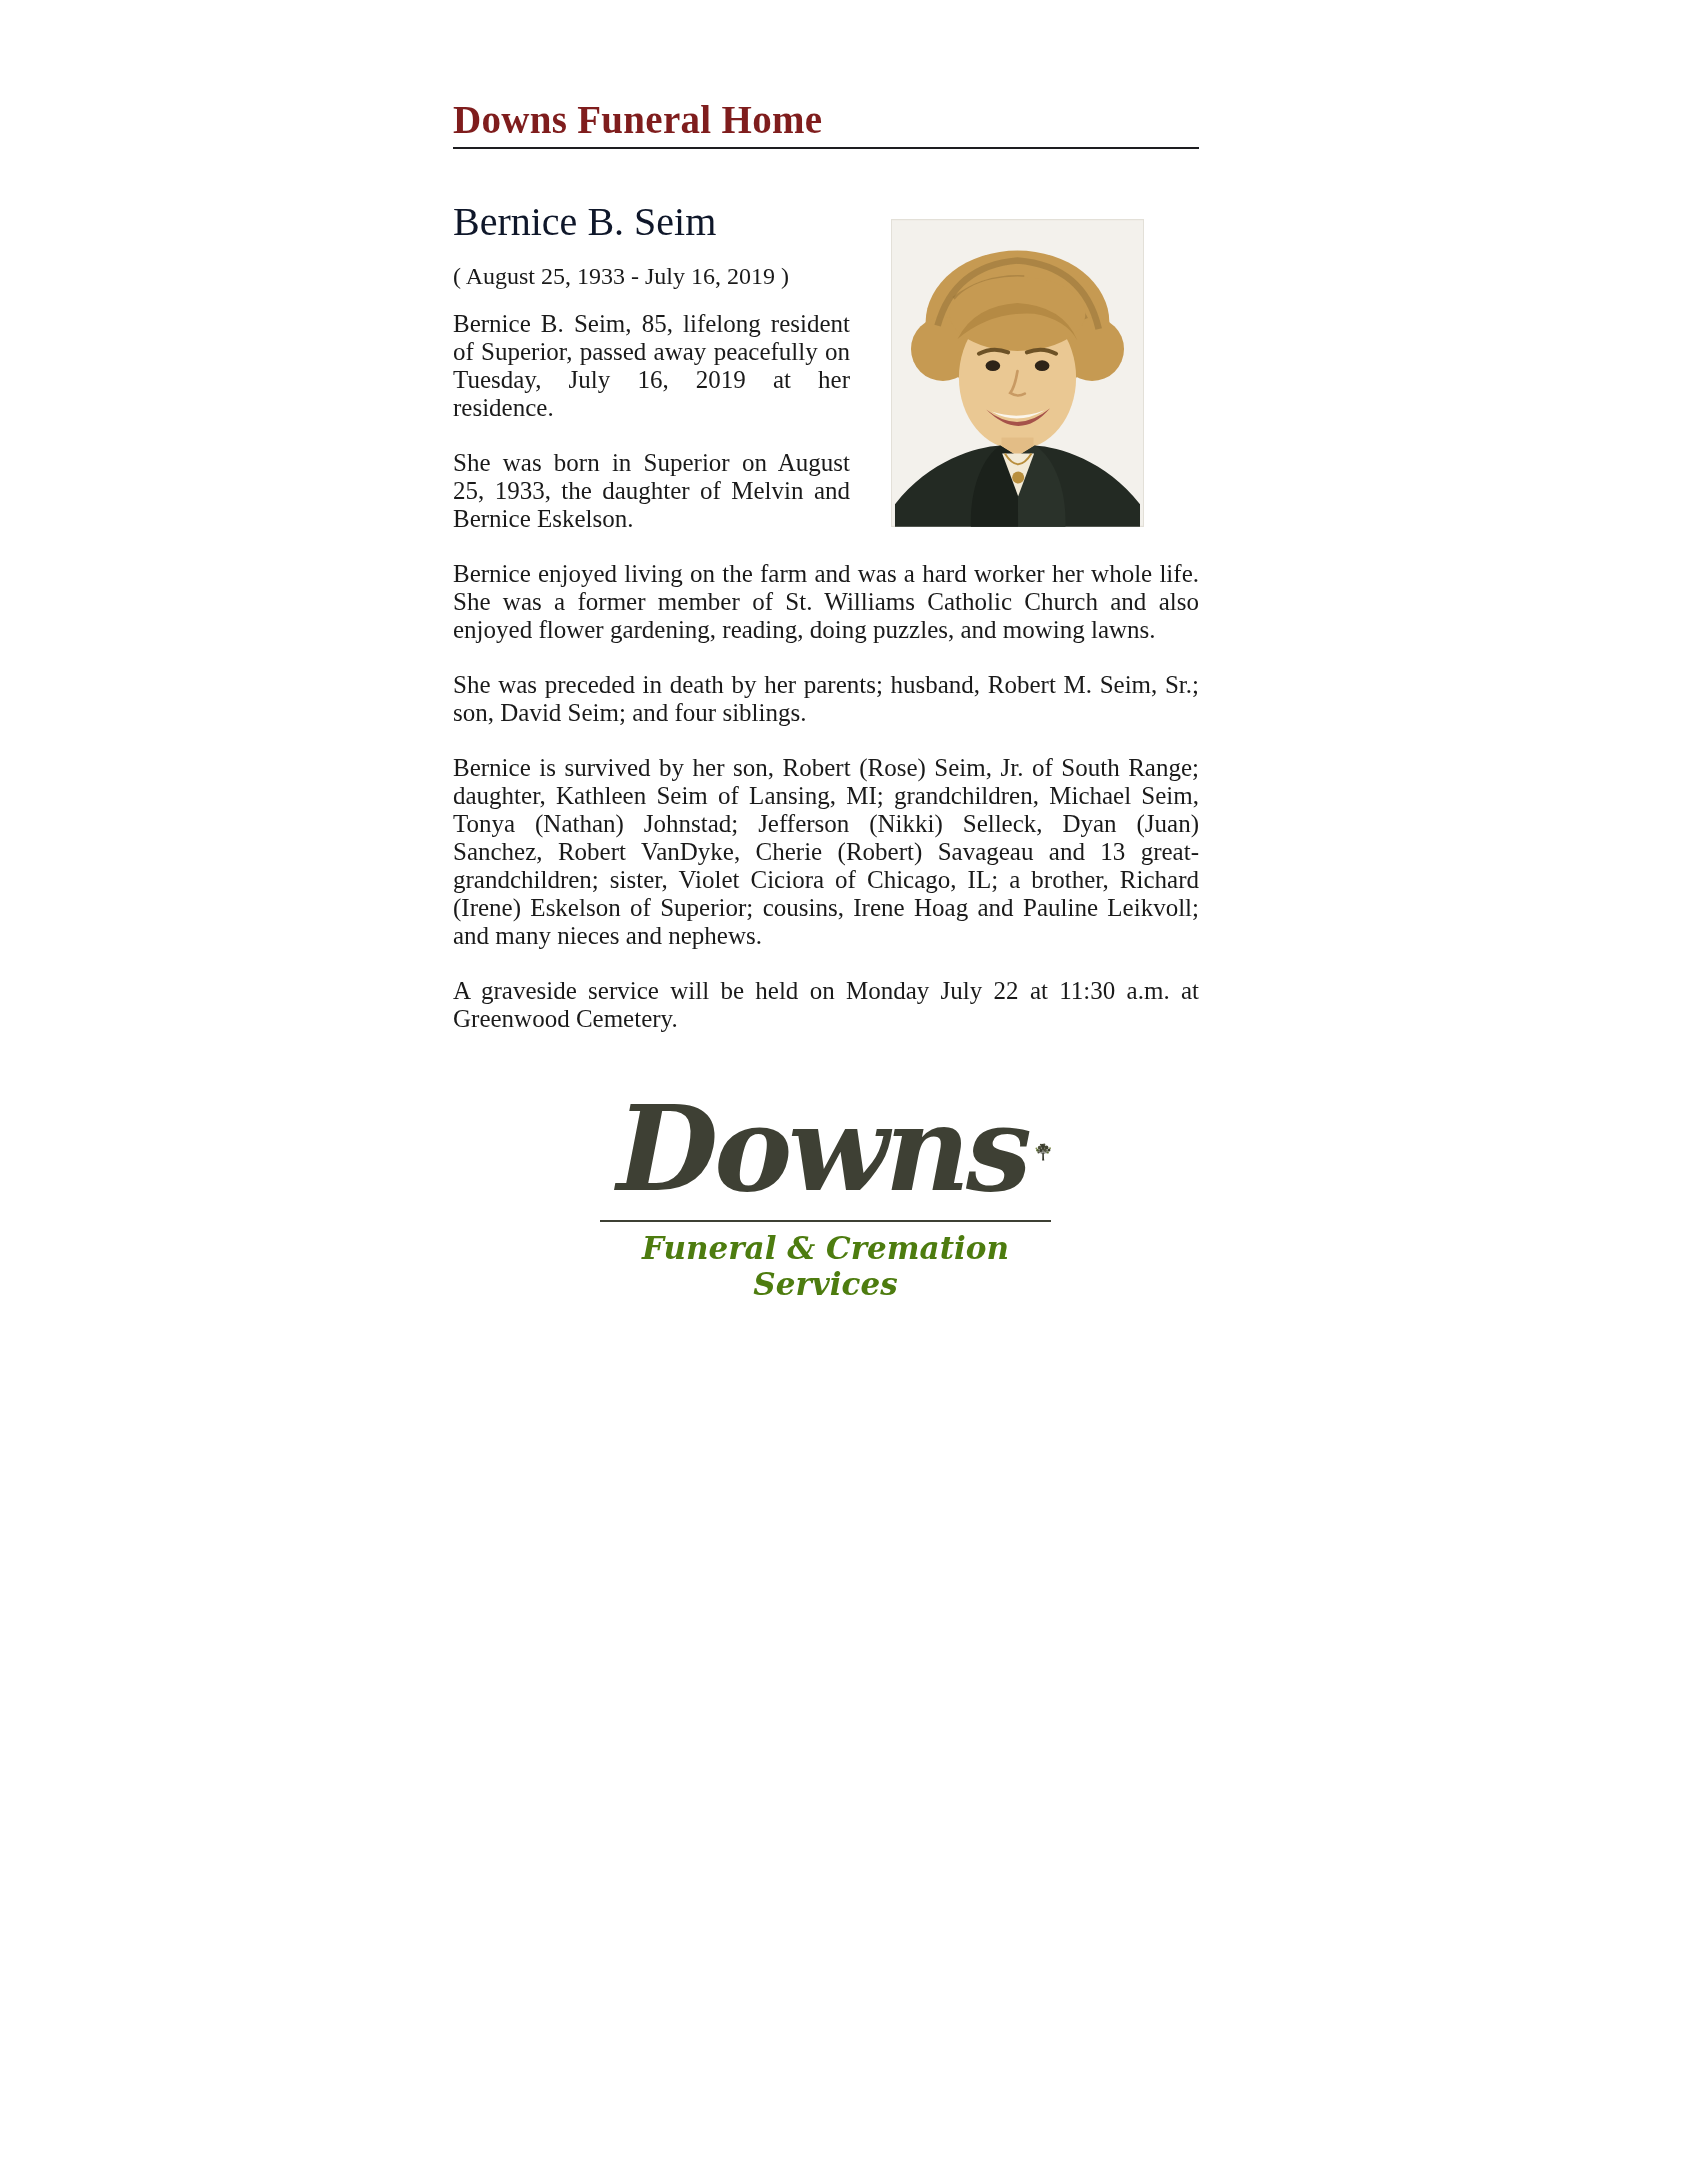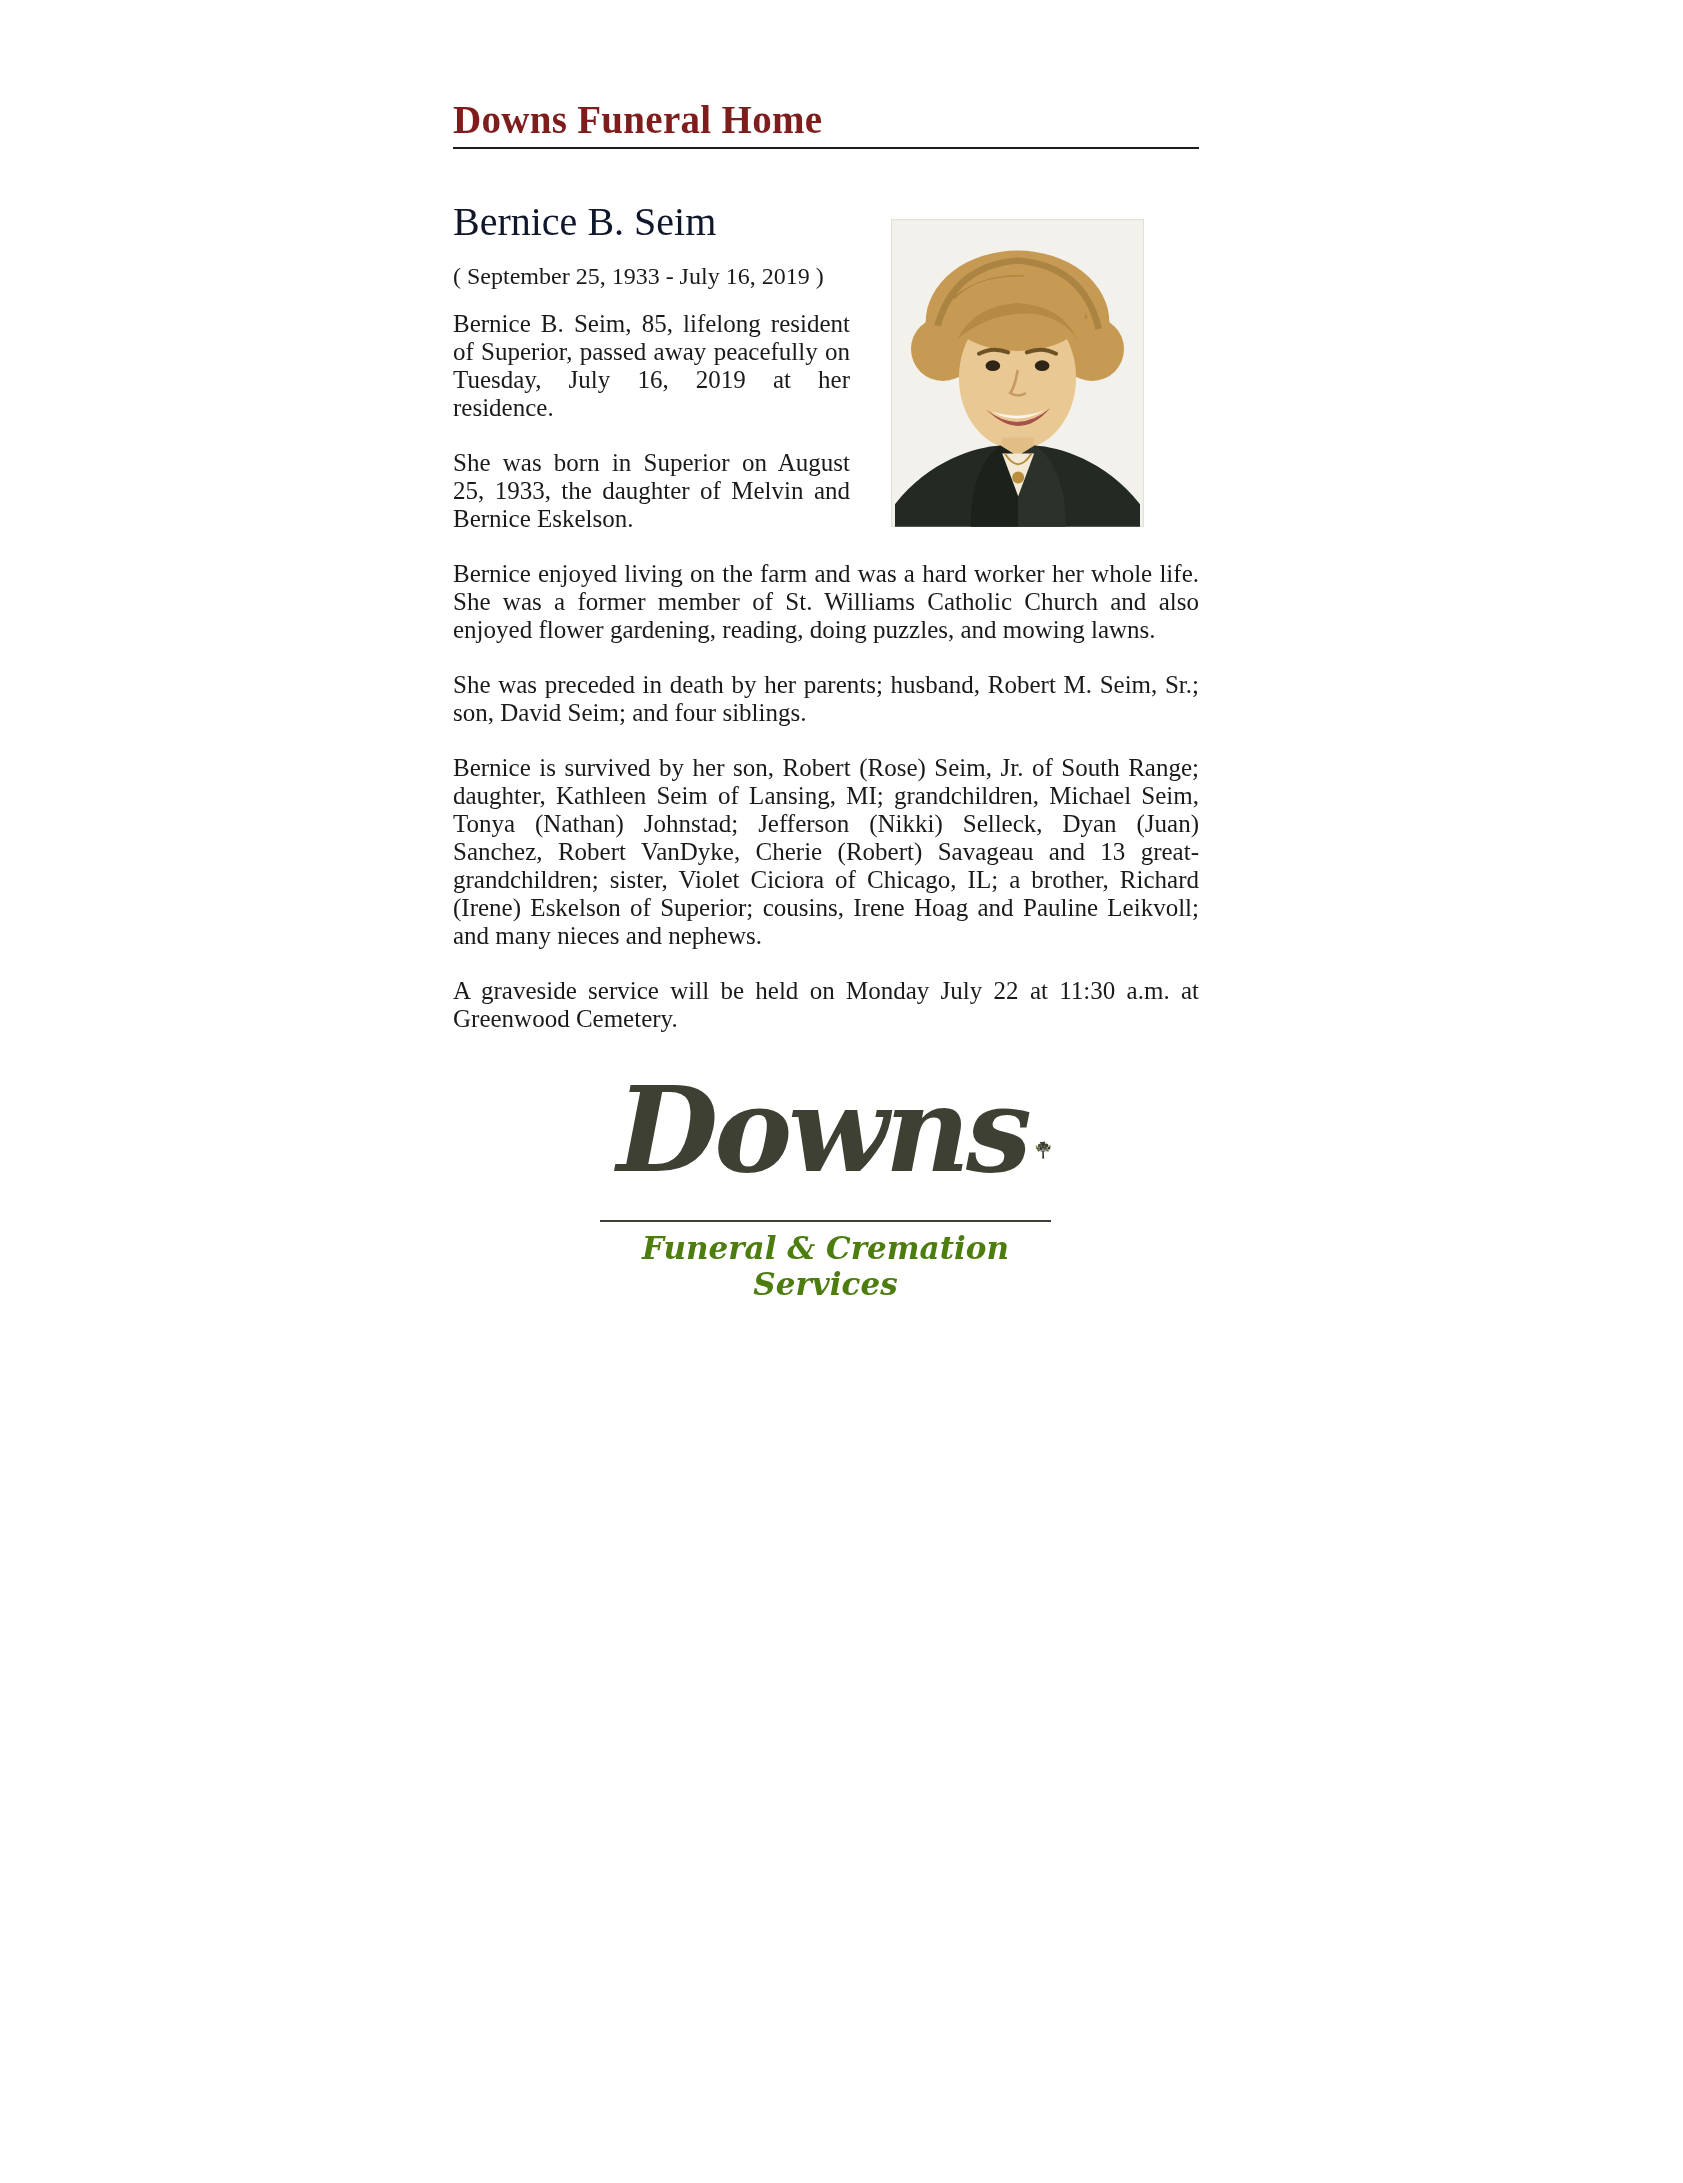--- a/index.html
+++ b/index.html
@@ -47,21 +47,21 @@
     margin: 0 0 27px 0;
   }
   .logo {
     clear: both;
     margin-left: 147px;
     width: 451px;
     padding-top: 18.7px;
   }
   .logo-row {
     display: flex;
-    align-items: flex-start;
+    align-items: center;
     padding-left: 16.7px;
     height: 143px;
   }
   .wordmark {
     font-family: "DejaVu Serif", serif;
     font-style: italic; font-weight: bold;
     font-size: 117px; line-height: 105px;
     letter-spacing: -4px;
     color: #3e4034;
   }
@@ -124,21 +124,21 @@
         <path d="M216 340 L190 356 L191 462 L262 462 C264 400 242 356 216 340 Z" fill="#2a322a"></path>
 
         <polygon points="167,352 215,352 191,416" fill="#f2ead7"></polygon>
 
         <path d="M171 352 Q191 384 211 352" fill="none" stroke="#b98f3e" stroke-width="3"></path>
         <circle cx="191" cy="388" r="9" fill="#b98f3e"></circle>
       </svg>
     </figure>
 
     <h2 class="deceased-name">Bernice B. Seim</h2>
-    <p class="dates">( September 25, 1933 - July 16, 2019 )</p>
+    <p class="dates">( August 25, 1933 - July 16, 2019 )</p>
 
     <div class="obit-text">
         <p class="para">Bernice B. Seim, 85, lifelong resident of Superior, passed away peacefully on Tuesday, July 16, 2019 at her residence.</p>
         <p class="para">She was born in Superior on August 25, 1933, the daughter of Melvin and Bernice Eskelson.</p>
         <p class="para">Bernice enjoyed living on the farm and was a hard worker her whole life. She was a former member of St. Williams Catholic Church and also enjoyed flower gardening, reading, doing puzzles, and mowing lawns.</p>
         <p class="para">She was preceded in death by her parents; husband, Robert M. Seim, Sr.; son, David Seim; and four siblings.</p>
         <p class="para">Bernice is survived by her son, Robert (Rose) Seim, Jr. of South Range; daughter, Kathleen Seim of Lansing, MI; grandchildren, Michael Seim, Tonya (Nathan) Johnstad; Jefferson (Nikki) Selleck, Dyan (Juan) Sanchez, Robert VanDyke, Cherie (Robert) Savageau and 13 great-grandchildren; sister, Violet Ciciora of Chicago, IL; a brother, Richard (Irene) Eskelson of Superior; cousins, Irene Hoag and Pauline Leikvoll; and many nieces and nephews.</p>
         <p class="para">A graveside service will be held on Monday July 22 at 11:30 a.m. at Greenwood Cemetery.</p>
       </div>
   </div>

